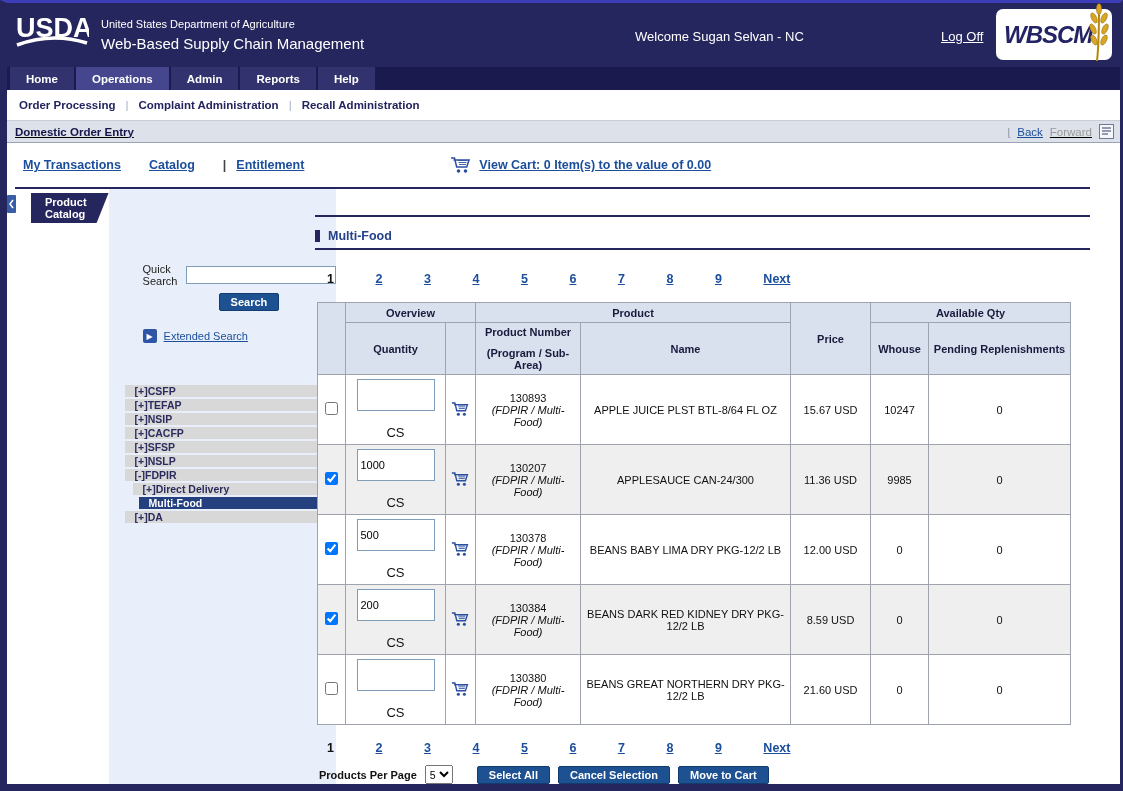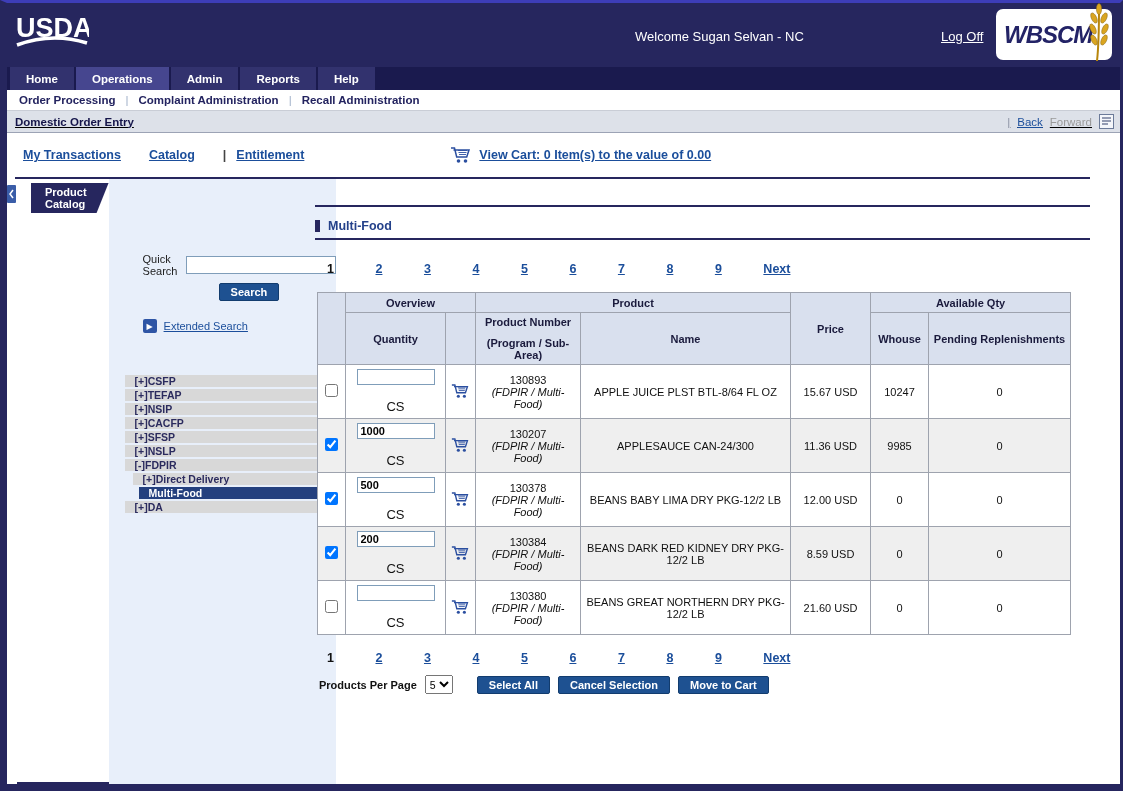--- a/index.html
+++ b/index.html
@@ -23,21 +23,21 @@
   .brand-text { color:#232366; font-weight:bold; font-style:italic; font-size:24px; letter-spacing:-1px; }
   .wheat { position:absolute; right:-2px; top:-8px; }
 
   
   .tabs { height:23px; background:#1A1A4E; display:flex; align-items:stretch; gap:2px; padding-left:3px; }
   .tab { background:#32326E; color:#fff; font-size:11.5px; font-weight:bold; padding:0 16px;
          display:flex; align-items:center; cursor:pointer; }
   .tab.active { background:#46468F; }
 
   
-  .subnav { height:21px; background:#fff; display:flex; align-items:center; gap:10px; padding-left:12px;
+  .subnav { height:31px; background:#fff; display:flex; align-items:center; gap:10px; padding-left:12px;
             font-size:11.5px; font-weight:bold; color:#23235F; border-bottom:1px solid #C9CDD6; }
   .subnav-item { color:#23235F; text-decoration:none; cursor:pointer; }
   .subnav .sep { color:#9FB0C8; font-weight:normal; }
 
   
   .crumb { height:22px; background:#DDE1E9; border-bottom:1px solid #9CA3B5; display:flex; align-items:center; font-size:11.5px;text-decoration:underline; }
   .crumb-title { font-weight:bold; color:#15154A; margin-left:8px; }
   .crumb-right { margin-left:auto; display:flex; align-items:center; gap:7px; margin-right:6px; }
   .crumb-right .sep { color:#8C93A5; }
   .back-link { color:#1B4E9B; text-decoration:underline; cursor:pointer; }
@@ -94,21 +94,21 @@
 
   table.grid { border-collapse:collapse; margin-top:16px; margin-left:2px; table-layout:fixed; width:753px; }
   .grid th, .grid td { border:1px solid #9EA3AE; }
   .grid thead th { background:#D9E0EE; font-size:11px; font-weight:bold; color:#1A1A3C; padding:3px 4px;
                    text-align:center; vertical-align:middle; }
   .grid thead tr.group th { height:20px; }
   .grid thead tr.sub th { height:46px; }
   .hdr-sub { margin-top:9px; }
   .grid tbody td { font-size:11px; color:#111; text-align:center; vertical-align:middle; padding:4px; height:44px; background:#fff; }
   .grid tbody tr.alt td { background:#EFEFEF; }
-  .qty-input { width:78px; height:16px; border:1px solid #7F9DB9; font-size:11px; padding:6px 3px;font-weight:bold; }
+  .qty-input { width:78px; height:32px; border:1px solid #7F9DB9; font-size:11px; padding:6px 3px; }
   .unit { font-size:13px; margin-top:14px; }
   td.pnum { text-align:left; padding-left:6px; }
   .prog { font-style:italic; }
   .cart-btn { display:inline-block; cursor:pointer; line-height:0; }
   input[type=checkbox] { width:13px; height:13px; cursor:pointer; }
 
   .table-footer { display:flex; align-items:center; margin-top:10px; gap:8px; padding-left:4px; }
   .ppp-label { font-size:11px; font-weight:bold; color:#111; }
   .ppp-select { font-size:10.5px; height:19px; font-family:inherit; }
   .table-footer .btn.spaced { margin-left:16px; }
@@ -117,20 +117,24 @@
 <body>
 
 <div class="app">
 
   <div class="header">
     <div class="usda-logo">
       <svg width="74" height="46" viewBox="0 0 74 46">
         <text x="1" y="27" fill="#fff" font-size="27" font-weight="bold" font-family="Liberation Sans, sans-serif">USDA</text>
         <path d="M2 35 Q 37 22 72 33" stroke="#fff" stroke-width="3.5" fill="none"></path>
       </svg>
+    </div>
+    <div class="dept-block">
+      <div class="dept-line">United States Department of Agriculture</div>
+      <div class="app-title">Web-Based Supply Chain Management</div>
     </div>
     <div class="welcome">Welcome Sugan Selvan - NC</div>
     <a class="logoff">Log Off</a>
     <div class="brand-box">
       <span class="brand-text">WBSCM</span>
       <svg class="wheat" width="30" height="64" viewBox="0 0 30 64">
         <path d="M15 6 C 15 22 15 42 13 60" stroke="#B8860B" stroke-width="2" fill="none"></path>
         <g fill="#DAA520" stroke="#8B6914" stroke-width="0.5">
           <ellipse cx="15" cy="8" rx="2.6" ry="5.5"></ellipse>
           <ellipse cx="10" cy="17" rx="2.6" ry="5.5" transform="rotate(-25 10 17)"></ellipse>

